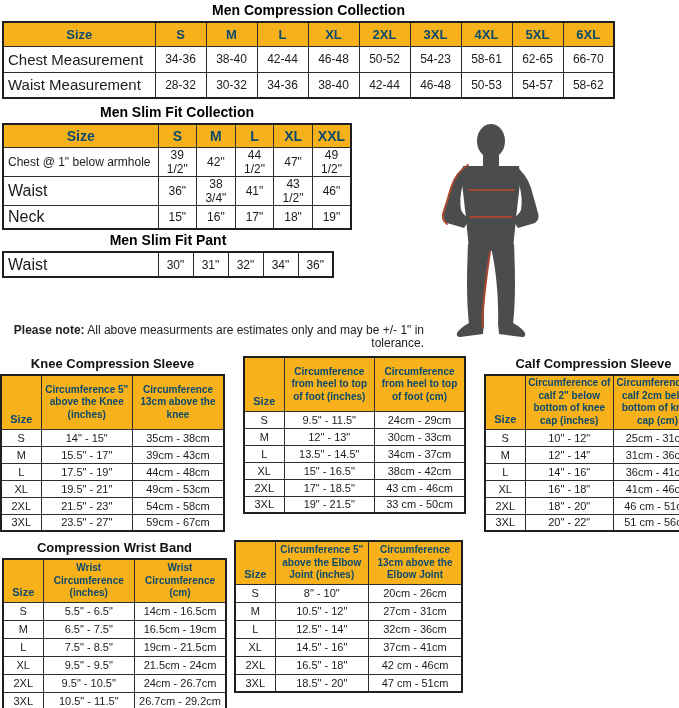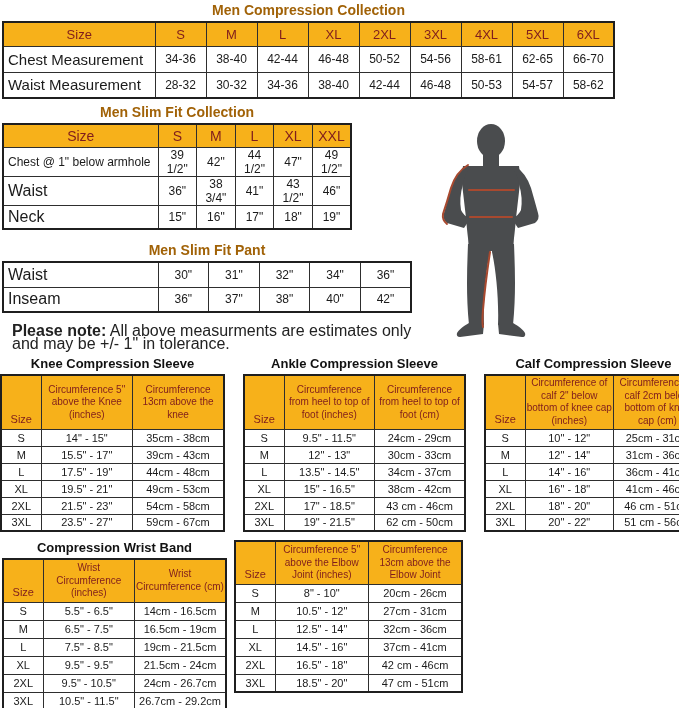--- a/index.html
+++ b/index.html
@@ -1,26 +1,26 @@
 <!DOCTYPE html>
 <html><head>
 <meta charset="utf-8">
 <style>
   html,body{margin:0;padding:0;background:#ffffff;}
   #canvas{
     position:relative;width:679px;height:708px;background:#ffffff;
     font-family:"Liberation Sans", sans-serif;color:#1b1b1b;overflow:hidden;
   }
-  .sec-title{font-weight:bold;font-size:14px;text-align:center;color:#a16207;line-height:17px;}
+  .sec-title{font-weight:bold;font-size:14px;text-align:center;color:#000000;line-height:17px;}
   .mini-title{font-weight:bold;font-size:13px;text-align:center;color:#111;line-height:16px;margin-bottom:2px;}
 
   table{border-collapse:collapse;table-layout:fixed;width:100%;background:#fff;
         border:2px solid #1f1f1f;}
   th,td{border:1px solid #2e2e2e;text-align:center;padding:0;overflow:hidden;}
-  thead th{background:#F7B11A;font-weight:normal;color:#7f1d1d;}
+  thead th{background:#F7B11A;font-weight:bold;color:#0c4a6e;}
 
   
   .sec-top{position:absolute;left:2px;top:2px;width:613px;}
   .tbl-top{margin-top:2px;}
   .tbl-top thead tr{height:24px;}
   .tbl-top thead th{font-size:13px;}
   .tbl-top tbody tr{height:26px;}
   .tbl-top tbody td{font-size:12px;}
   .tbl-top tbody td:first-child{font-size:15px;text-align:left;padding-left:4px;}
 
@@ -29,29 +29,29 @@
   .tbl-slim{margin-top:2px;}
   .tbl-slim thead tr{height:23px;}
   .tbl-slim thead th{font-size:14px;}
   .tbl-slim tbody tr{height:24px;}
   .tbl-slim tbody tr:first-child{height:19px;}
   .tbl-slim tbody td{font-size:12px;}
   .tbl-slim tbody td:first-child{font-size:16px;text-align:left;padding-left:4px;}
   .tbl-slim tbody tr:first-child td:first-child{font-size:12px;}
 
   
-  .sec-pant{position:absolute;left:2px;top:242px;width:410px;}
+  .sec-pant{position:absolute;left:2px;top:232px;width:332px;}
   .tbl-pant{margin-top:2px;}
   .tbl-pant tbody tr{height:25px;}
   .tbl-pant tbody td{font-size:12px;}
   .tbl-pant tbody td:first-child{font-size:16px;text-align:left;padding-left:4px;}
 
   
-  .sec-note{position:absolute;left:12px;top:324px;width:420px;text-align:left;
-            font-size:16px;line-height:13px;color:#222;}
+  .sec-note{position:absolute;left:4px;top:324px;width:420px;text-align:right;
+            font-size:12px;line-height:13px;color:#222;}
   .sec-note b{font-weight:bold;}
 
   
   .figure-wrap{position:absolute;left:433px;top:120px;width:117px;height:228px;}
 
   
   .row1{position:absolute;left:0;top:356px;display:flex;gap:18px;}
   .row2{position:absolute;left:2px;top:540px;display:flex;gap:7px;}
   .tblock{display:flex;flex-direction:column;}
   .w1{width:225px;} .w2{width:223px;} .w3{width:219px;} .w4{width:225px;} .w5{width:229px;}
@@ -89,21 +89,21 @@
           </tr>
         </thead>
         <tbody>
           <tr>
             <td>Chest Measurement</td>
             <td>34-36</td>
             <td>38-40</td>
             <td>42-44</td>
             <td>46-48</td>
             <td>50-52</td>
-            <td>54-56</td>
+            <td>54-23</td>
             <td>58-61</td>
             <td>62-65</td>
             <td>66-70</td>
           </tr>
           <tr>
             <td>Waist Measurement</td>
             <td>28-32</td>
             <td>30-32</td>
             <td>34-36</td>
             <td>38-40</td>
@@ -169,28 +169,20 @@
           <col style="width:155px">
         </colgroup>
     <tbody>
           <tr>
             <td>Waist</td>
             <td>30"</td>
             <td>31"</td>
             <td>32"</td>
             <td>34"</td>
             <td>36"</td>
-          </tr>
-          <tr>
-            <td>Inseam</td>
-            <td>36"</td>
-            <td>37"</td>
-            <td>38"</td>
-            <td>40"</td>
-            <td>42"</td>
           </tr>
         </tbody>
       </table>
   </div>
 
   <div class="sec-note">
     <div><b>Please note:</b><span> All above measurments are estimates only and may be +/- 1" in tolerance.</span></div>
   </div>
 
   <div class="figure-wrap">
@@ -257,21 +249,20 @@
             </tr>
             <tr>
               <td>3XL</td>
               <td>23.5" - 27"</td>
               <td>59cm - 67cm</td>
             </tr>
           </tbody>
         </table>
     </div>
     <div class="tblock w2">
-      <div class="mini-title">Ankle Compression Sleeve</div>
       <table class="tbl-sleeve g1">
         <colgroup>
             <col style="width:40px">
           </colgroup>
       <thead>
             <tr>
               <th>Size</th>
               <th>Circumference from heel to top of foot (inches)</th>
               <th>Circumference from heel to top of foot (cm)</th>
             </tr>
@@ -298,21 +289,21 @@
               <td>38cm - 42cm</td>
             </tr>
             <tr>
               <td>2XL</td>
               <td>17" - 18.5"</td>
               <td>43 cm - 46cm</td>
             </tr>
             <tr>
               <td>3XL</td>
               <td>19" - 21.5"</td>
-              <td>62 cm - 50cm</td>
+              <td>33 cm - 50cm</td>
             </tr>
           </tbody>
         </table>
     </div>
     <div class="tblock w3">
       <div class="mini-title">Calf Compression Sleeve</div>
       <table class="tbl-sleeve g1">
         <colgroup>
             <col style="width:40px">
           </colgroup>

